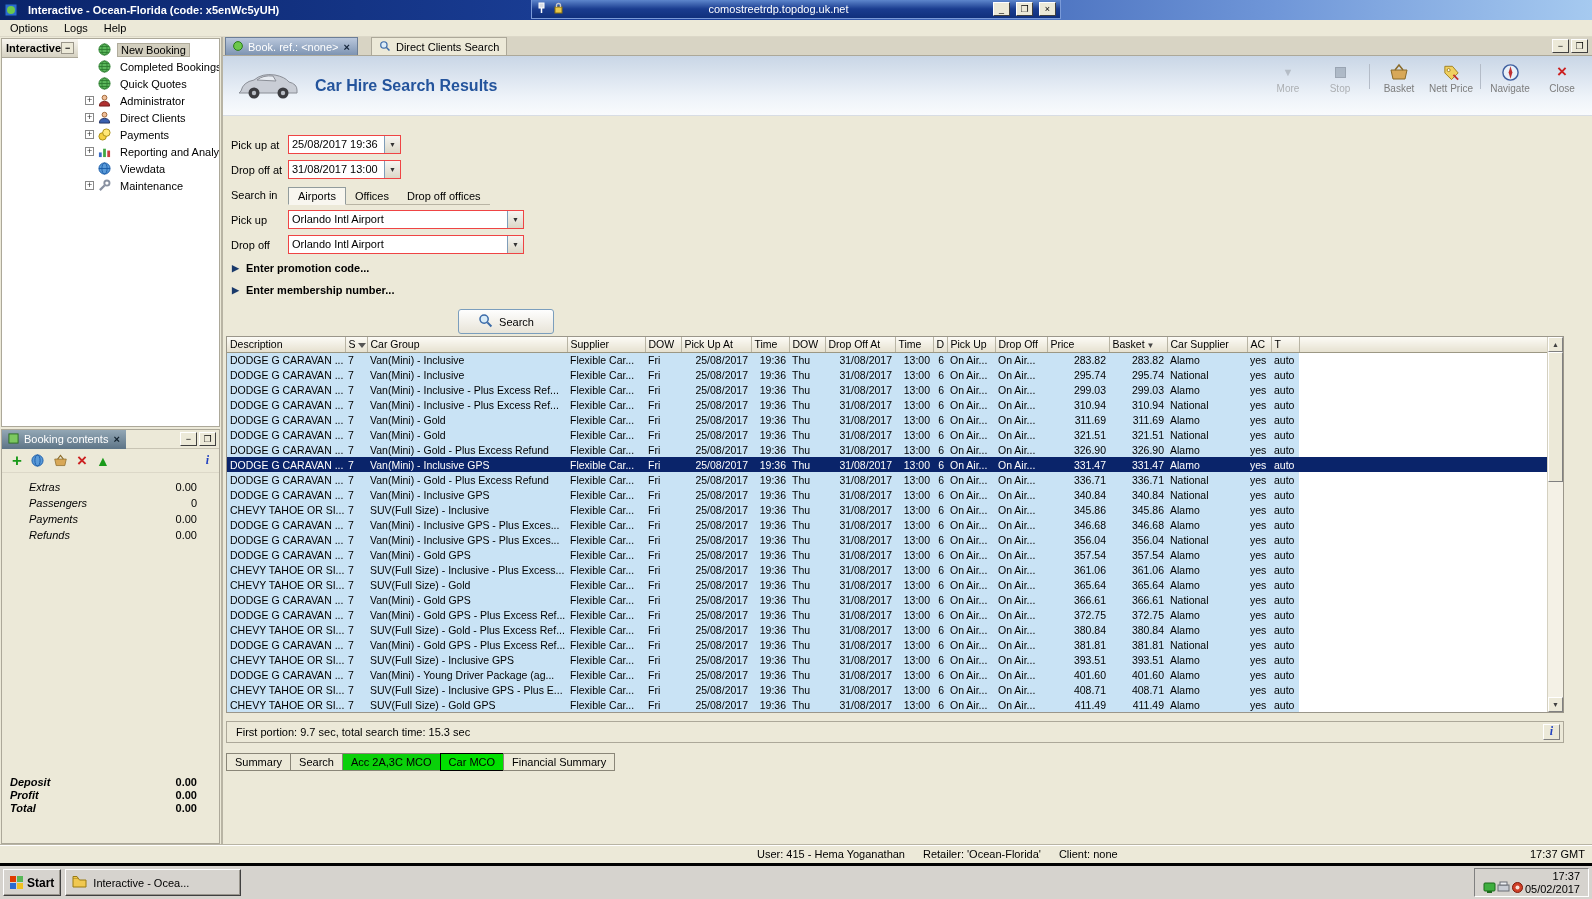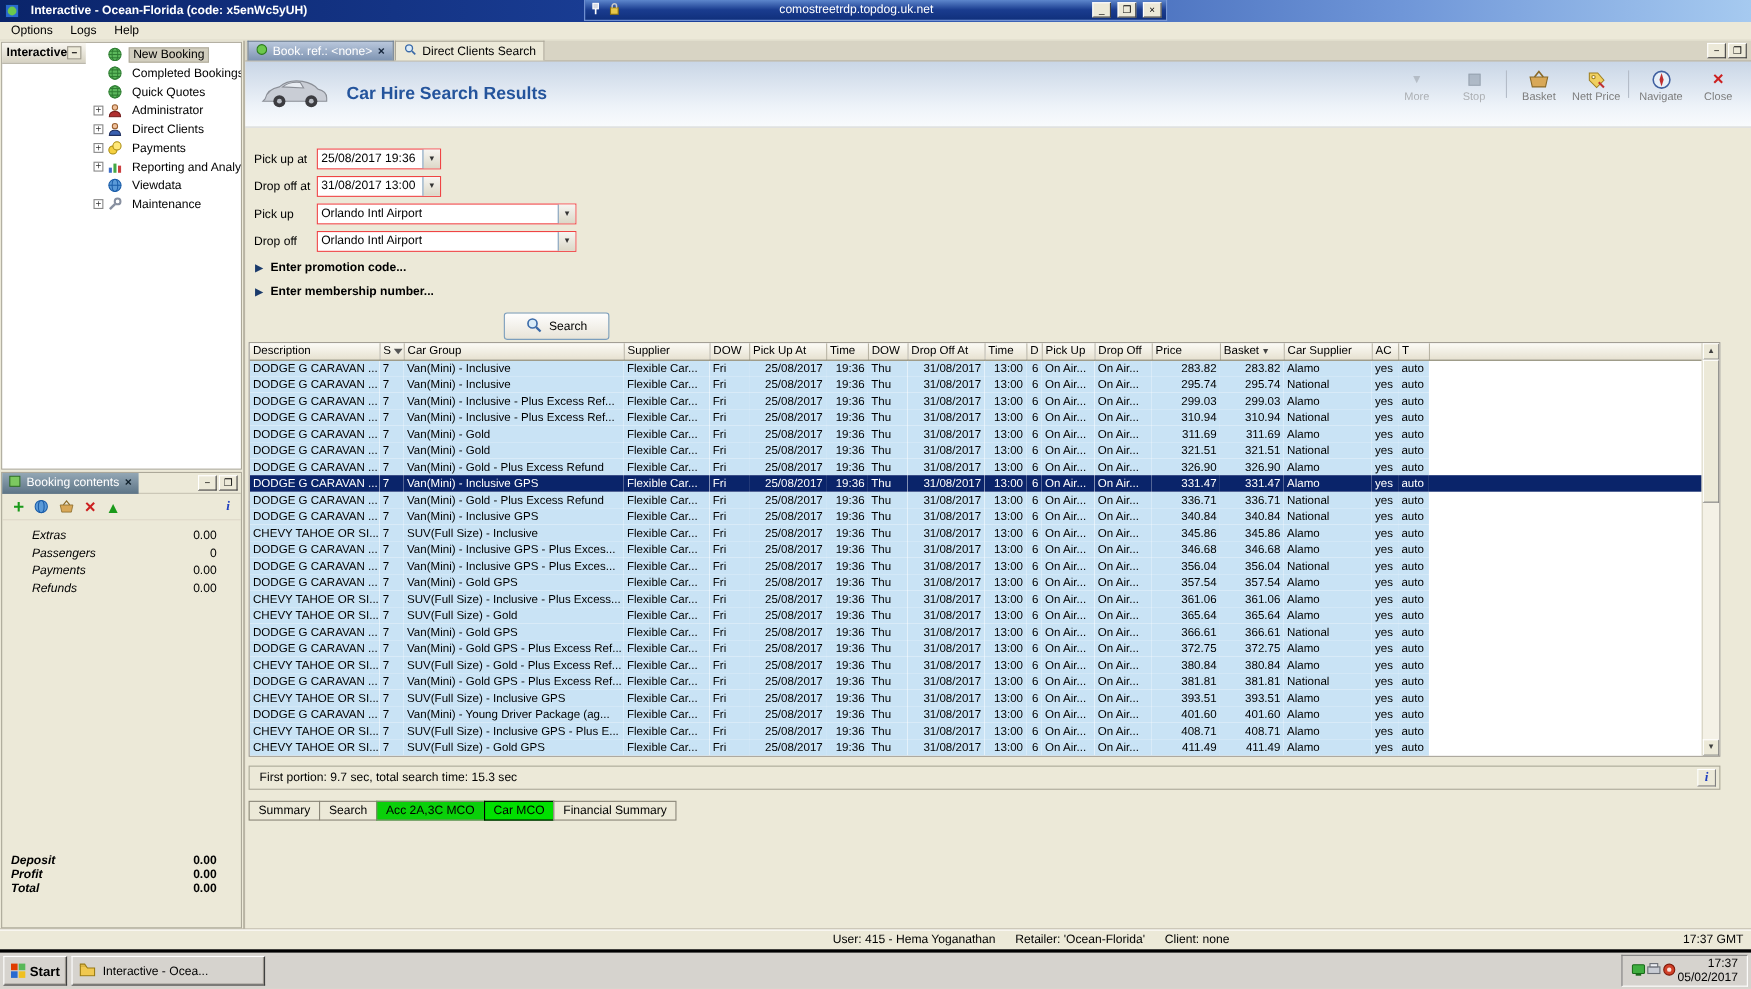--- a/index.html
+++ b/index.html
@@ -42,21 +42,21 @@
 .bk-rows{padding-top:8px;}
 .bk-row{height:16px;display:flex;padding:0 22px 0 27px;}
 .bk-lab{flex:1;font-style:italic;}
 .bk-val{text-align:right;}
 .bk-footer{margin-top:auto;margin-bottom:28px;}
 .bk-frow{height:13px;display:flex;padding:0 22px 0 8px;font-weight:bold;}
 
 
 .right-col{flex:1;display:flex;flex-direction:column;background:#ece9d8;position:relative;}
 .doc-tabbar{height:19px;background:#d8d4c4;display:flex;align-items:flex-end;padding-left:2px;border-bottom:1px solid #aca899;}
-.doc-tab{height:18px;display:flex;align-items:center;gap:5px;padding:0 7px;background:#ece9d8;border:1px solid #aca899;border-bottom:none;margin-right:1px;}
+.doc-tab{height:18px;display:flex;align-items:center;gap:5px;padding:0 7px;background:#ece9d8;border:1px solid #aca899;border-bottom:none;margin-right:13px;}
 .doc-tab.active{background:linear-gradient(180deg,#b9c7dc,#7e94b2);color:#fff;border-color:#6c7e96;}
 .tab-close{font-weight:bold;font-size:11px;color:#1c2c3c;}
 .doc-tab.active .tab-close{color:#14243a;}
 .strip-btns{margin-left:auto;display:flex;gap:2px;padding:1px 4px 2px 0;}
 
 .band{height:60px;background:linear-gradient(180deg,#c9d6e6,#eef3f9 70%,#f9fbfd);display:flex;align-items:center;padding-left:12px;position:relative;border-bottom:1px solid #d8dde4;}
 .band-title{color:#24549c;font-size:16px;font-weight:bold;margin-left:14px;}
 .band-toolbar{position:absolute;right:4px;top:3px;display:flex;align-items:stretch;}
 .tb-btn{width:52px;display:flex;flex-direction:column;align-items:center;justify-content:flex-start;gap:1px;padding:3px 0 0;color:#7c7c7c;font-size:10px;}
 .tb-btn .ticon{height:20px;display:flex;align-items:center;justify-content:center;}
@@ -105,21 +105,21 @@
 
 .app-statusbar{position:absolute;bottom:36px;left:0;right:0;height:18px;background:#ece9d8;border-top:1px solid #fff;box-shadow:0 -1px 0 #b8b4a4;text-align:center;}
 .status-center{position:absolute;left:757px;top:2px;display:flex;gap:18px;}
 .status-time{position:absolute;right:7px;top:2px;}
 .taskbar{position:absolute;bottom:0;left:0;right:0;height:36px;background:#d6d3ce;border-top:3px solid #000000;display:flex;align-items:center;gap:4px;padding:0 3px;}
 .tb3d{border:1px solid;border-color:#fff #404040 #404040 #fff;box-shadow:inset -1px -1px 0 #9a968e;background:#d6d3ce;}
 .start-btn{height:27px;display:flex;align-items:center;gap:4px;padding:0 6px;font-weight:bold;font-size:12px;}
 .flag{width:13px;height:13px;display:grid;grid-template-columns:6px 6px;grid-template-rows:6px 6px;gap:1px;}
 .flag span{display:block;}
 .task-btn{height:27px;width:176px;display:flex;align-items:center;gap:6px;padding:0 6px;}
-.tray{margin-left:auto;height:29px;border:1px solid;border-color:#808080 #fff #fff #808080;display:flex;align-items:center;gap:1px;padding:0 8px;}
+.tray{margin-left:auto;height:29px;border:1px solid;border-color:#808080 #fff #fff #808080;display:flex;align-items:flex-end;gap:1px;padding:0 8px;}
 .clock{text-align:right;line-height:13px;}
 
 
 .gi{font-weight:bold;display:inline-block;}
 .gi.green{color:#1a9a1a;font-size:14px;line-height:14px;}
 .gi.red{color:#cc2020;font-size:14px;line-height:14px;}
 .gi.gray{color:#9aa0a8;font-size:11px;}
 .gi.big{font-size:17px;line-height:16px;}
 .stopsq{width:11px;height:11px;background:#8c99a8;border:1px solid #6a7684;display:inline-block;}
 </style>
@@ -431,20 +431,28 @@
           <span class="combo-val">25/08/2017 19:36</span>
           <span class="combo-btn">▼</span>
         </div>
       </div>
       <div class="frow">
         <span class="flabel">Drop off at</span>
         <div class="combo w112">
           <span class="combo-val">31/08/2017 13:00</span>
           <span class="combo-btn">▼</span>
         </div>
+      </div>
+      <div class="frow">
+        <span class="flabel">Search in</span>
+        <div class="sin-tabs" id="sinTabs">
+            <span class="sin-tab active">Airports</span>
+            <span class="sin-tab">Offices</span>
+            <span class="sin-tab">Drop off offices</span>
+          </div>
       </div>
       <div class="frow">
         <span class="flabel">Pick up</span>
         <div class="combo w235">
           <span class="combo-val">Orlando Intl Airport</span>
           <span class="combo-btn">▼</span>
         </div>
       </div>
       <div class="frow">
         <span class="flabel">Drop off</span>

